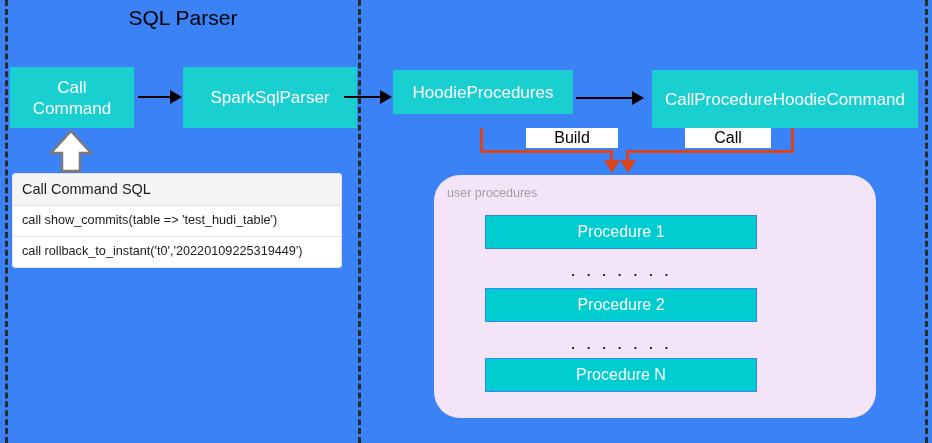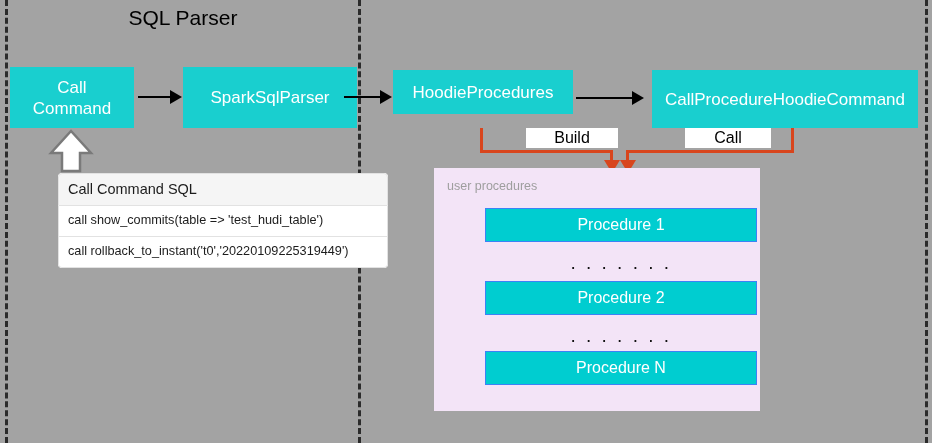--- a/index.html
+++ b/index.html
@@ -4,21 +4,21 @@
 <style>
   html, body {
     margin: 0;
     padding: 0;
     background: #ffffff;
   }
   #canvas {
     position: relative;
     width: 932px;
     height: 443px;
-    background: #a3a3a3;
+    background: #3b82f6;
     font-family: "Liberation Sans", sans-serif;
     overflow: hidden;
   }
   .divider {
     position: absolute;
     top: 0;
     width: 0;
     height: 443px;
     border-left: 3px dashed #2b2b2b;
   }
@@ -176,21 +176,21 @@
 
   <div class="arrow-line" style="left:344px; top:96px; width:38px;"></div>
   <div class="arrow-head" style="left:380px; top:90px;"></div>
 
   <div class="hollow-arrow" style="left:48px; top:129px;">
     <svg width="46" height="45" viewBox="0 0 46 45">
       <polygon points="23,2 43,24 32,24 32,42 14,42 14,24 3,24" fill="#ffffff" stroke="#7a7a7a" stroke-width="2.5" stroke-linejoin="miter"></polygon>
     </svg>
   </div>
 
-  <div class="sql-card" style="left:12px; top:173px; width:330px;margin-left:46px;">
+  <div class="sql-card" style="left:12px; top:173px; width:330px;">
     <div class="sql-head">Call Command SQL</div>
     <div class="sql-row">call show_commits(table =&gt; 'test_hudi_table')</div>
     <div class="sql-row last">call rollback_to_instant('t0','20220109225319449')</div>
   </div>
 
   <div class="node" style="left:393px; top:70px; width:180px; height:44px;">HoodieProcedures</div>
 
   <div class="arrow-line" style="left:576px; top:97px; width:58px;"></div>
   <div class="arrow-head" style="left:632px; top:91px;"></div>
 
@@ -201,21 +201,21 @@
   <div class="oline-v" style="left:610px; top:150px; height:12px;"></div>
   <div class="oarrow-head" style="left:604px; top:160px;"></div>
   <div class="olabel" style="left:526px; top:128px; width:80px;">Build</div>
 
   <div class="oline-v" style="left:791px; top:128px; height:24px;"></div>
   <div class="oline-h" style="left:626px; top:150px; width:168px;"></div>
   <div class="oline-v" style="left:626px; top:150px; height:12px;"></div>
   <div class="oarrow-head" style="left:620px; top:160px;"></div>
   <div class="olabel" style="left:685px; top:128px; width:74px;">Call</div>
 
-  <div class="proc-panel" style="left:434px; top:168px; width:326px; height:243px;">
+  <div class="proc-panel" style="left:434px; top:175px; width:442px; height:243px;border-radius:26px;">
     <div class="proc-panel-label" style="left:13px; top:11px;">user procedures</div>
 
     <div class="proc-box" style="left:51px; top:40px; width:272px; height:34px;">Procedure 1</div>
 
     <div class="dots" style="left:51px; top:87px; width:272px;">. . . . . . .</div>
 
     <div class="proc-box" style="left:51px; top:113px; width:272px; height:34px;">Procedure 2</div>
 
     <div class="dots" style="left:51px; top:160px; width:272px;">. . . . . . .</div>
 

